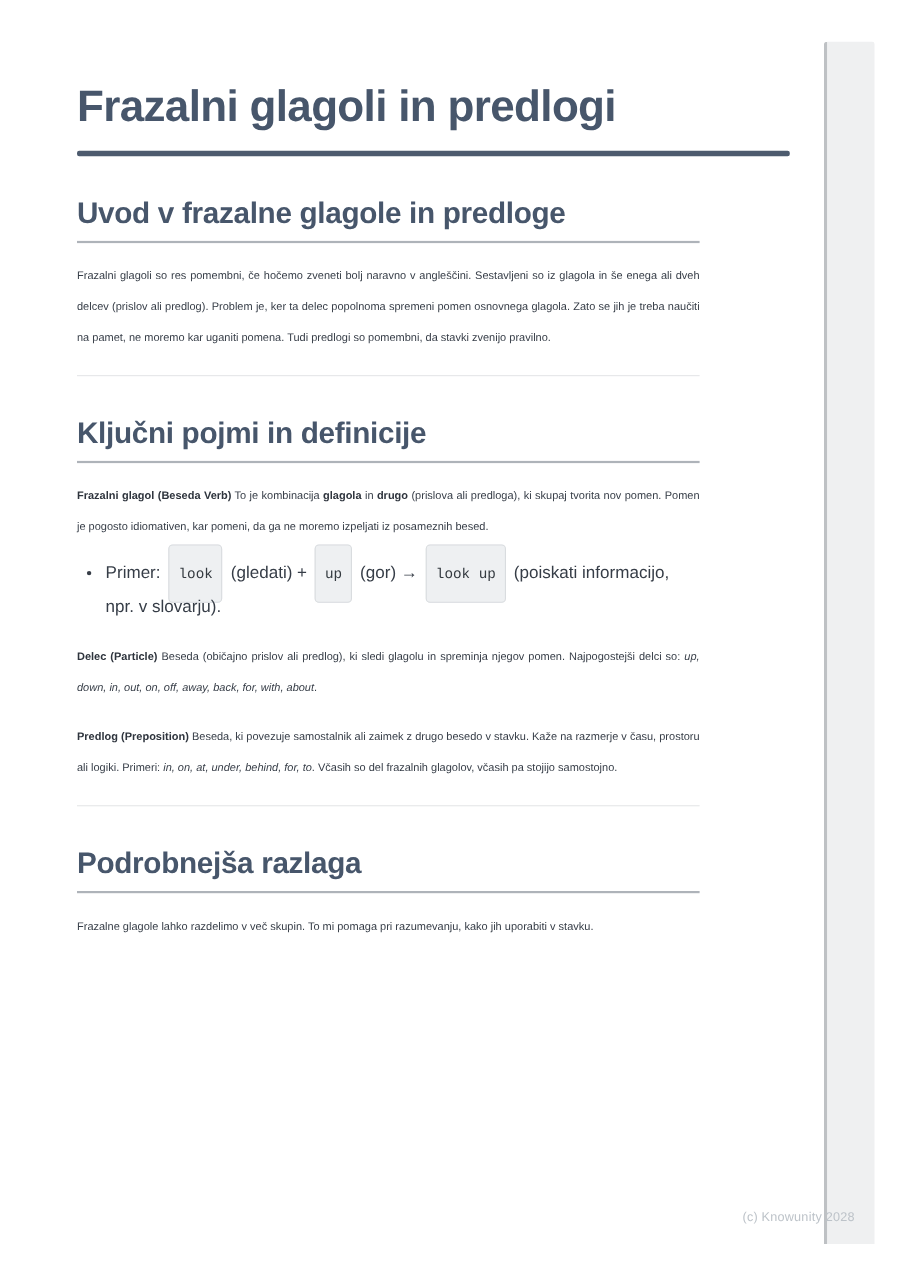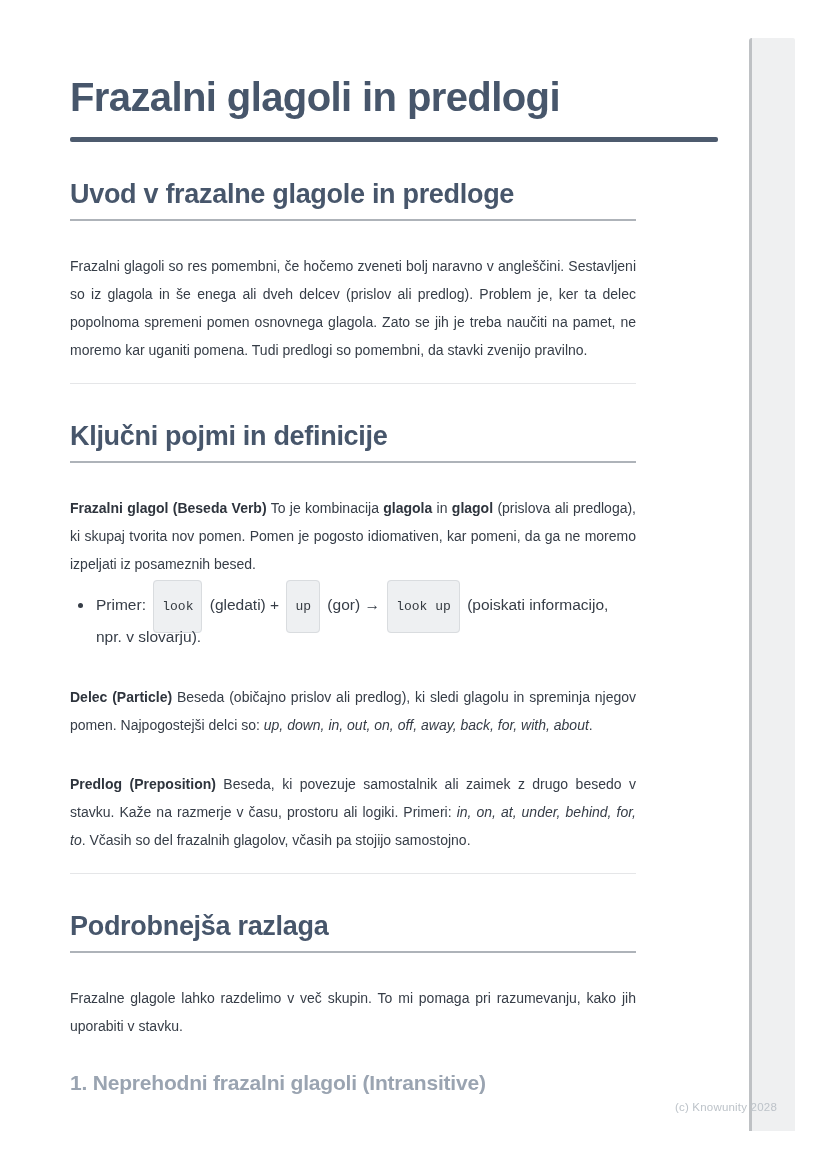--- a/index.html
+++ b/index.html
@@ -28,22 +28,22 @@
 
   h2.sec-heading {
     margin: 36px 0 0 0;
     font-size: 27px; line-height: 32px;
     font-weight: bold; letter-spacing: -0.3px;
     color: #47566b;
     padding-bottom: 9px;
     border-bottom: 2px solid #aeb3b9;
   }
   p.body-p {
-    margin: 31px 0 0 0;
-    font-size: 14px; line-height: 28px;
+    margin: 17px 0 0 0;
+    font-size: 10px; line-height: 28px;
     text-align: justify;
   }
   p.body-p strong { font-weight: bold; color: #2e343d; }
   p.body-p em { font-style: italic; }
 
   ul.example-list { margin: 12px 0 0 0; padding: 0 0 0 24px; list-style: disc; }
   ul.example-list li {
     font-size: 15.5px; line-height: 30px;
     padding-left: 2px; text-align: left;
   }
@@ -100,35 +100,34 @@
     <section>
       <h2 class="sec-heading">Uvod v frazalne glagole in predloge</h2>
       <p class="body-p">Frazalni glagoli so res pomembni, če hočemo zveneti bolj naravno v angleščini. Sestavljeni so iz glagola in še enega ali dveh delcev (prislov ali predlog). Problem je, ker ta delec popolnoma spremeni pomen osnovnega glagola. Zato se jih je treba naučiti na pamet, ne moremo kar uganiti pomena. Tudi predlogi so pomembni, da stavki zvenijo pravilno.</p>
     </section>
 
     <div class="divider"></div>
 
     <section>
       <h2 class="sec-heading">Ključni pojmi in definicije</h2>
 
-      <p class="body-p"><strong>Frazalni glagol (Beseda Verb)</strong><span> To je kombinacija </span><strong>glagola</strong><span> in </span><strong>glagol</strong><span> (prislova ali predloga), ki skupaj tvorita nov pomen. Pomen je pogosto idiomativen, kar pomeni, da ga ne moremo izpeljati iz posameznih besed.</span></p>
+      <p class="body-p"><strong>Frazalni glagol (Beseda Verb)</strong><span> To je kombinacija </span><strong>glagola</strong><span> in </span><strong>drugo</strong><span> (prislova ali predloga), ki skupaj tvorita nov pomen. Pomen je pogosto idiomativen, kar pomeni, da ga ne moremo izpeljati iz posameznih besed.</span></p>
 
       <ul class="example-list">
         <li><span>Primer: </span><code class="chip">look</code><span> (gledati) + </span><code class="chip">up</code><span> (gor) → </span><code class="chip">look up</code><span> (poiskati informacijo, npr. v slovarju).</span></li>
       </ul>
 
       <p class="body-p"><strong>Delec (Particle)</strong><span> Beseda (običajno prislov ali predlog), ki sledi glagolu in spreminja njegov pomen. Najpogostejši delci so: </span><em>up, down, in, out, on, off, away, back, for, with, about</em><span>.</span></p>
 
       <p class="body-p"><strong>Predlog (Preposition)</strong><span> Beseda, ki povezuje samostalnik ali zaimek z drugo besedo v stavku. Kaže na razmerje v času, prostoru ali logiki. Primeri: </span><em>in, on, at, under, behind, for, to</em><span>. Včasih so del frazalnih glagolov, včasih pa stojijo samostojno.</span></p>
     </section>
 
     <div class="divider"></div>
 
     <section>
       <h2 class="sec-heading">Podrobnejša razlaga</h2>
       <p class="body-p">Frazalne glagole lahko razdelimo v več skupin. To mi pomaga pri razumevanju, kako jih uporabiti v stavku.</p>
-      <h3 class="sub-heading">1. Neprehodni frazalni glagoli (Intransitive)</h3>
     </section>
 
   </div>
 </div>
 
 <div class="watermark">(c) Knowunity 2028</div>
 
 </body></html>

